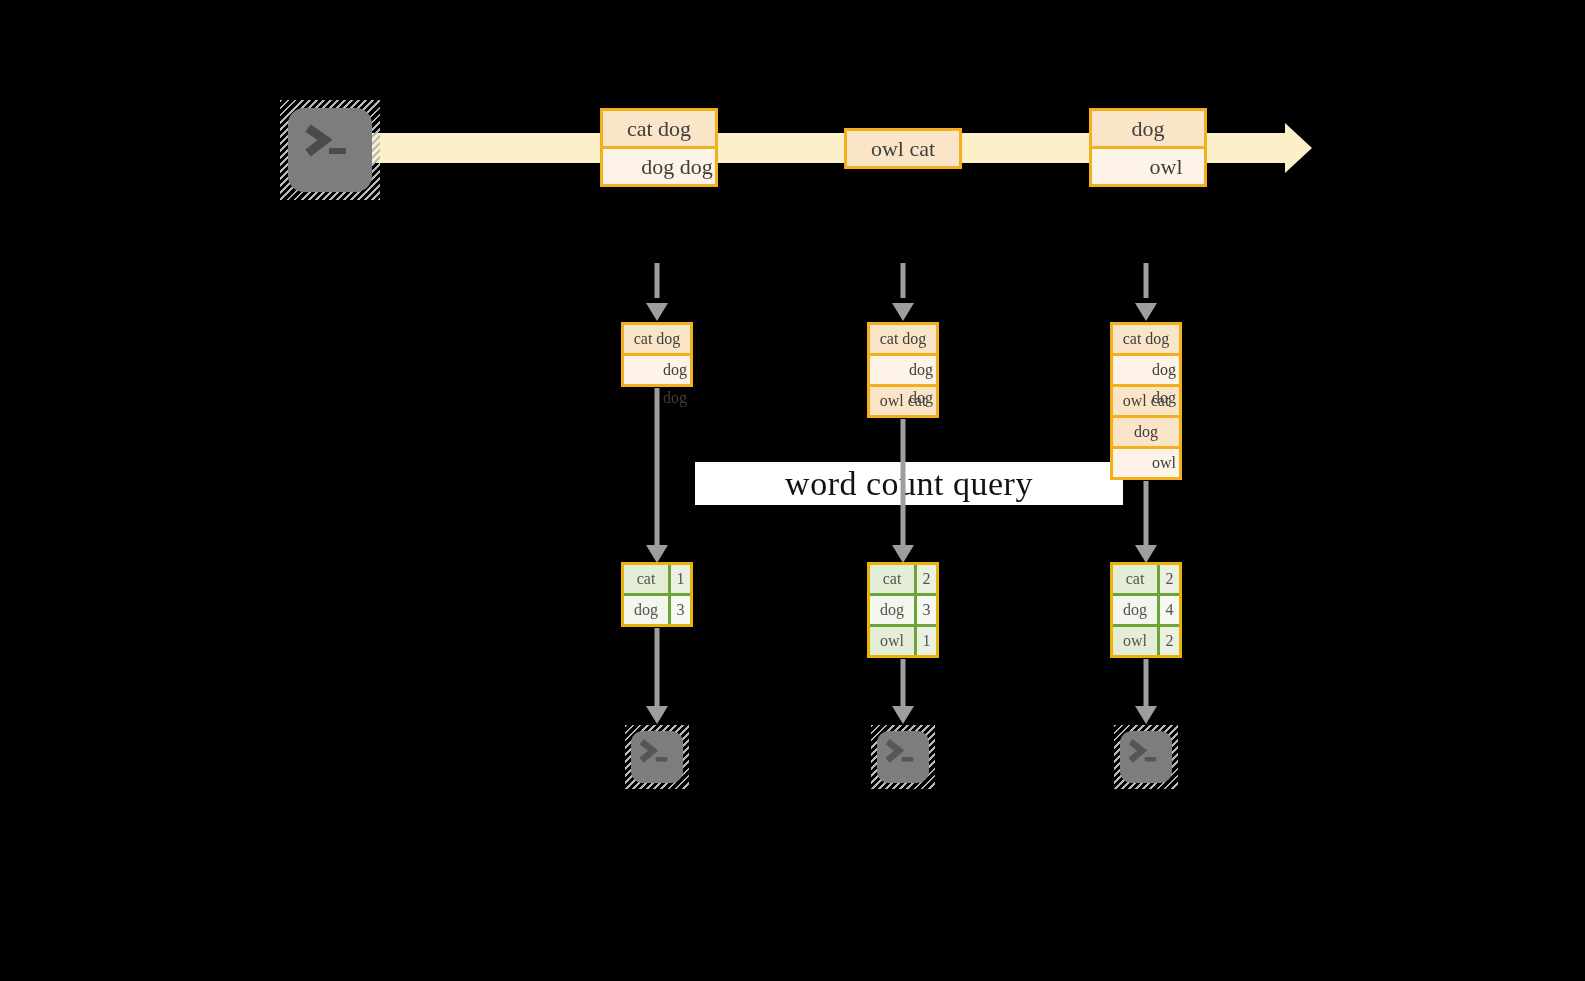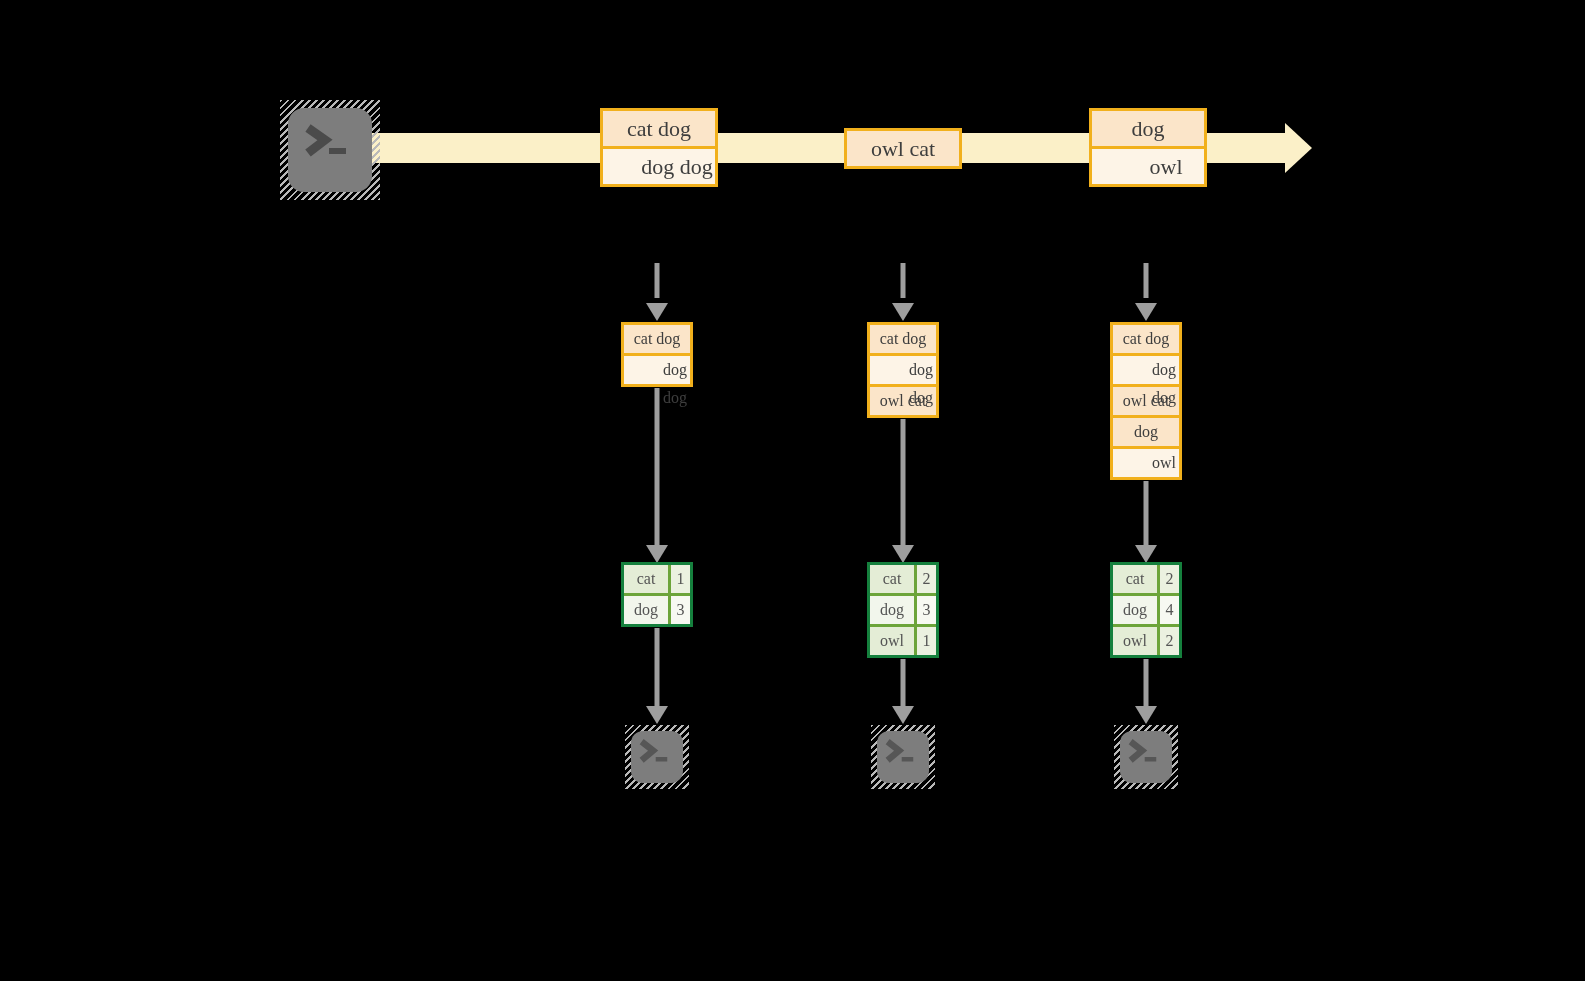--- a/index.html
+++ b/index.html
@@ -32,21 +32,21 @@
   .stack{position:absolute;z-index:6;border:3px solid #F1B01C;box-sizing:border-box;width:72px;top:322px;}
   .srow{height:28px;line-height:28px;text-align:center;font-size:16px;color:#3e3e3e;}
   .srow + .srow{border-top:3px solid #F1B01C;}
 
   
   .query-label{position:absolute;left:695px;top:462px;width:428px;height:43px;z-index:4;
                background:#ffffff;color:#121212;font-size:34px;font-weight:300;
                text-align:center;line-height:44px;letter-spacing:.5px;}
 
   
-  .wtable{position:absolute;z-index:6;border:3px solid #15803d;box-sizing:border-box;top:562px;}
+  .wtable{position:absolute;z-index:6;border:3px solid #eab308;box-sizing:border-box;top:562px;}
   .trow{display:flex;}
   .trow + .trow{border-top:3px solid #6CA43A;}
   .cell{height:28px;line-height:28px;text-align:center;font-size:16px;color:#545454;}
   .cell.word{width:44px;}
   .cell.num{width:19px;border-left:3px solid #6CA43A;}
   .g-dark .word{background:#E4EDD6;} .g-dark .num{background:#EBF1E0;}
   .g-light .word{background:#F2F6EC;} .g-light .num{background:#F7F9F2;}
 
   .arrows{position:absolute;left:0;top:0;z-index:5;}
 </style>
@@ -71,20 +71,21 @@
     <div class="erow tone-light">dog dog</div>
   </div>
   <div class="event" style="left:844px;top:128px;">
     <div class="erow tone-dark">owl cat</div>
   </div>
   <div class="event" style="left:1089px;top:108px;">
     <div class="erow tone-dark">dog</div>
     <div class="erow tone-light">owl</div>
   </div>
 
+  <div class="query-label">word count query</div>
 
   <div class="stack" style="left:621px;">
     <div class="srow tone-dark">cat dog</div>
     <div class="srow tone-light">dog dog</div>
   </div>
   <div class="stack" style="left:867px;">
     <div class="srow tone-dark">cat dog</div>
     <div class="srow tone-light">dog dog</div>
     <div class="srow tone-dark">owl cat</div>
   </div>

